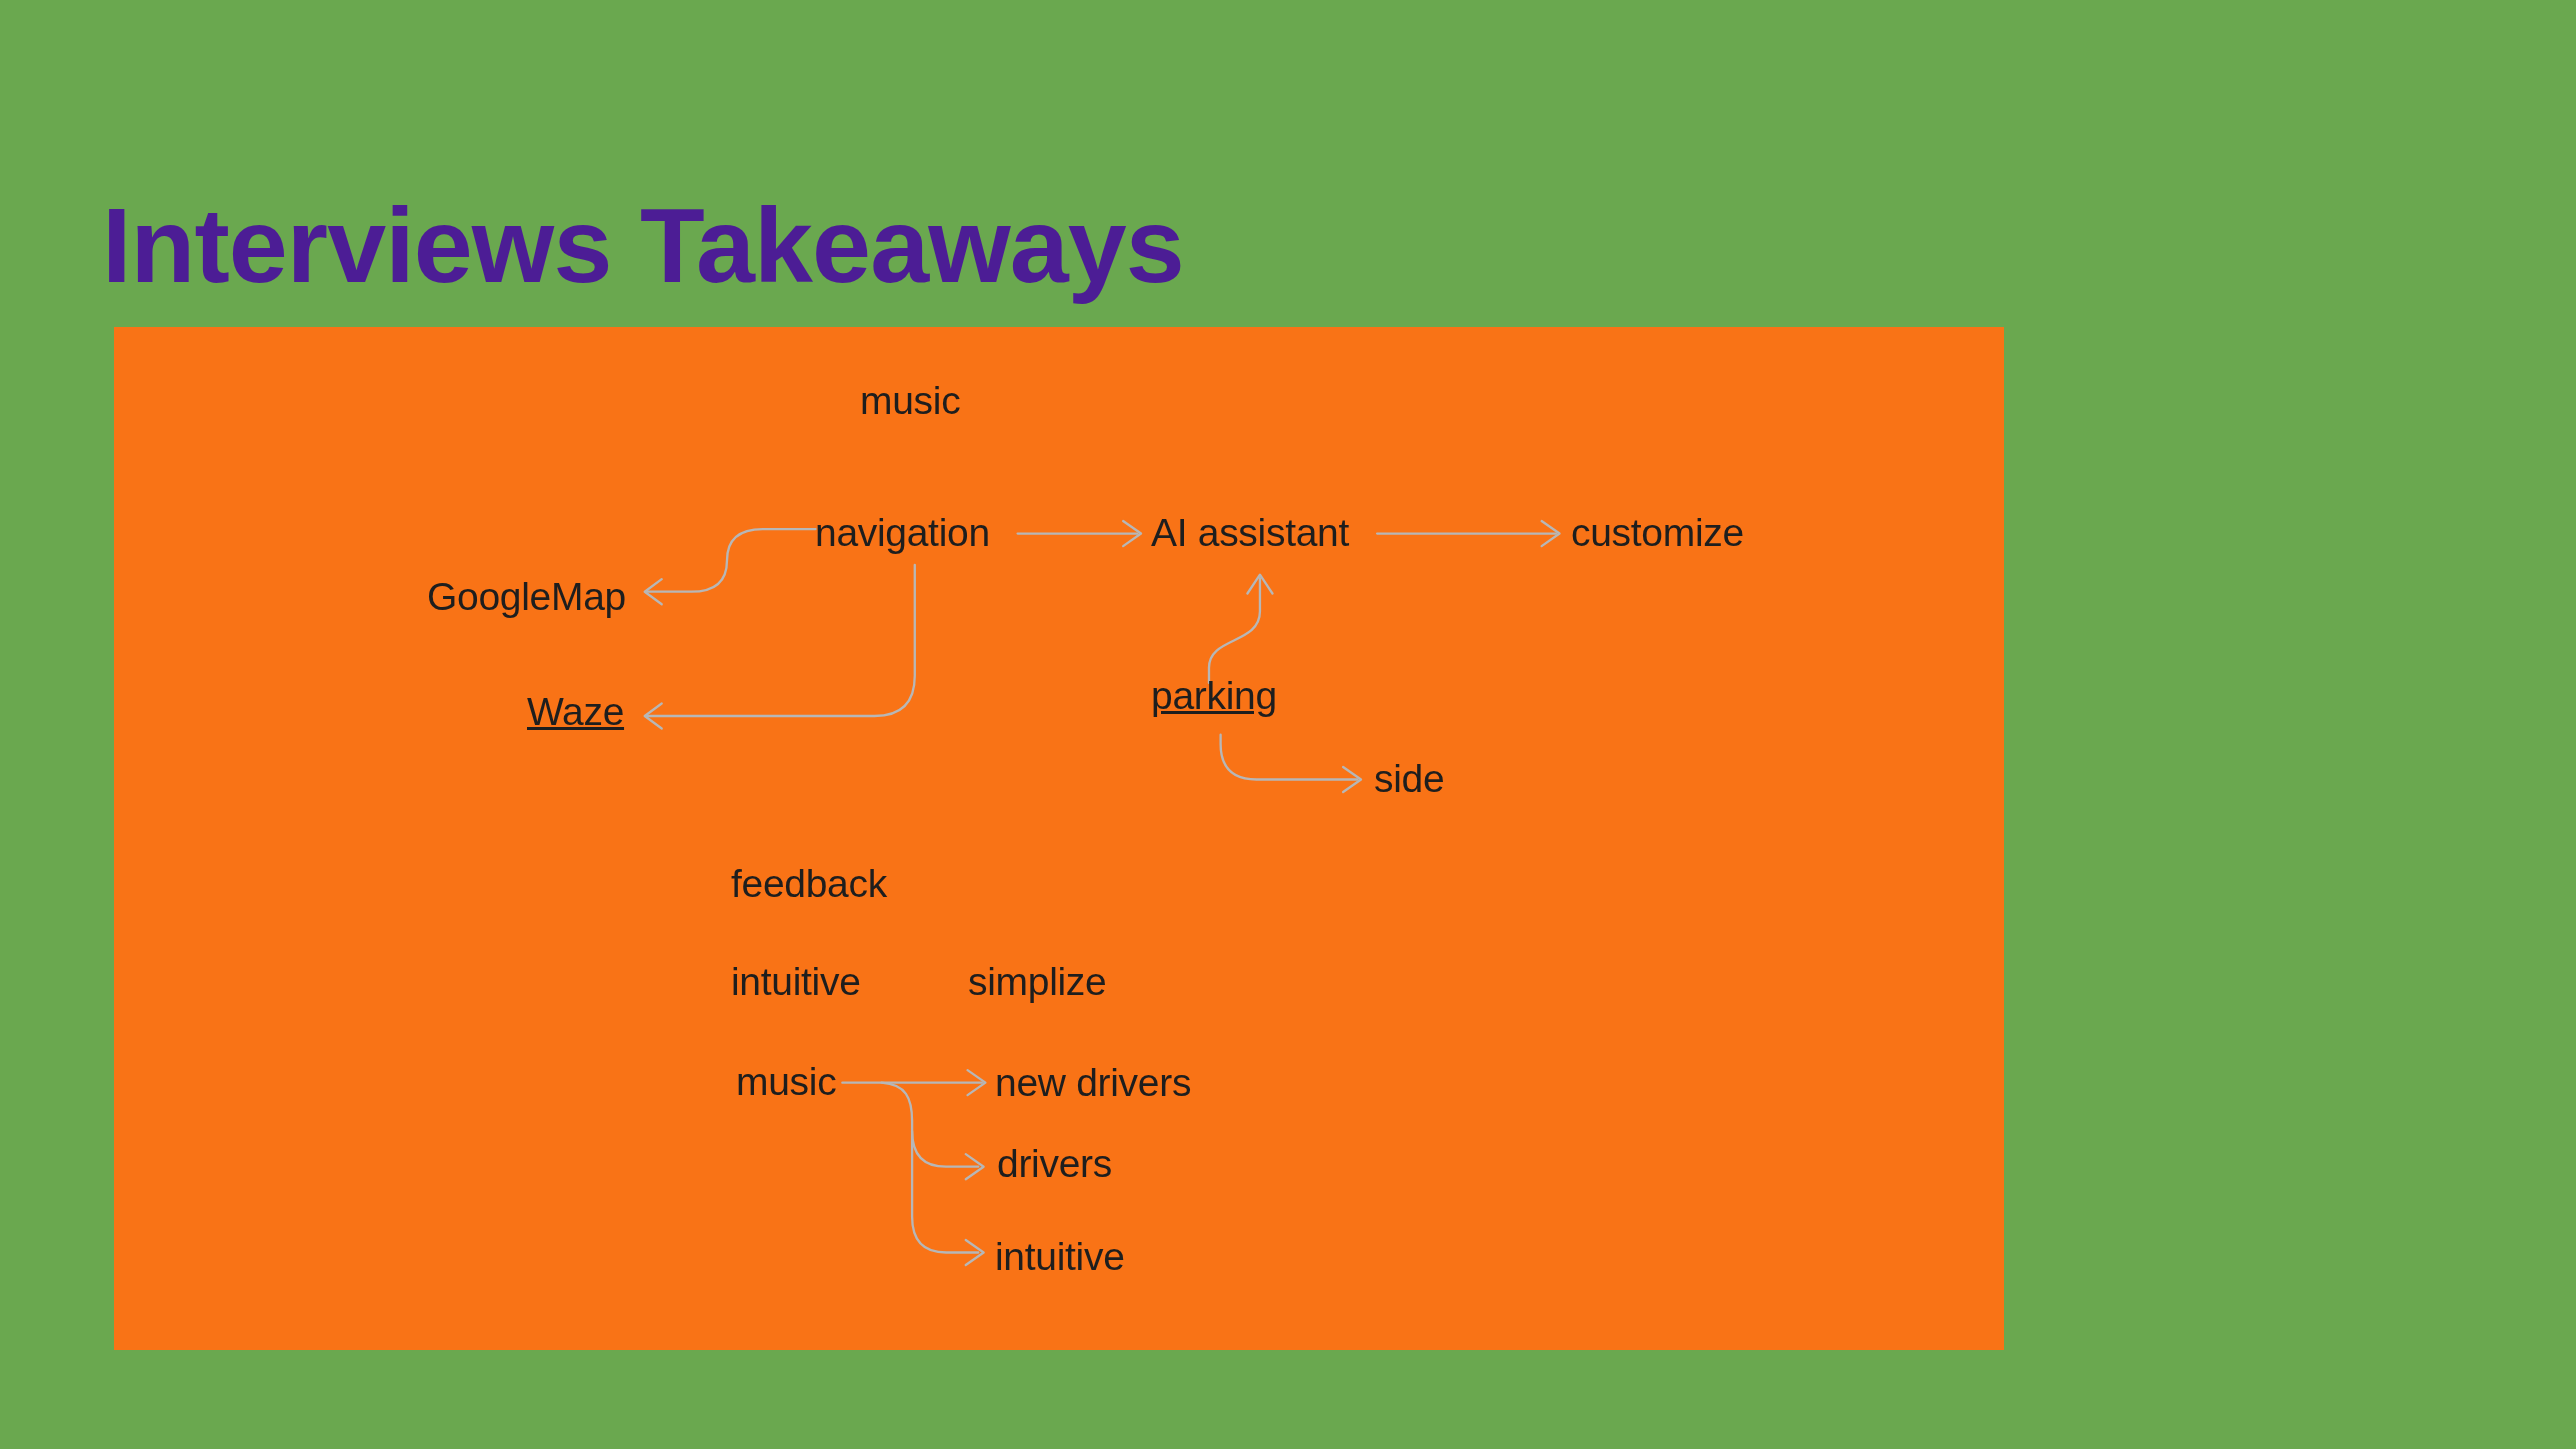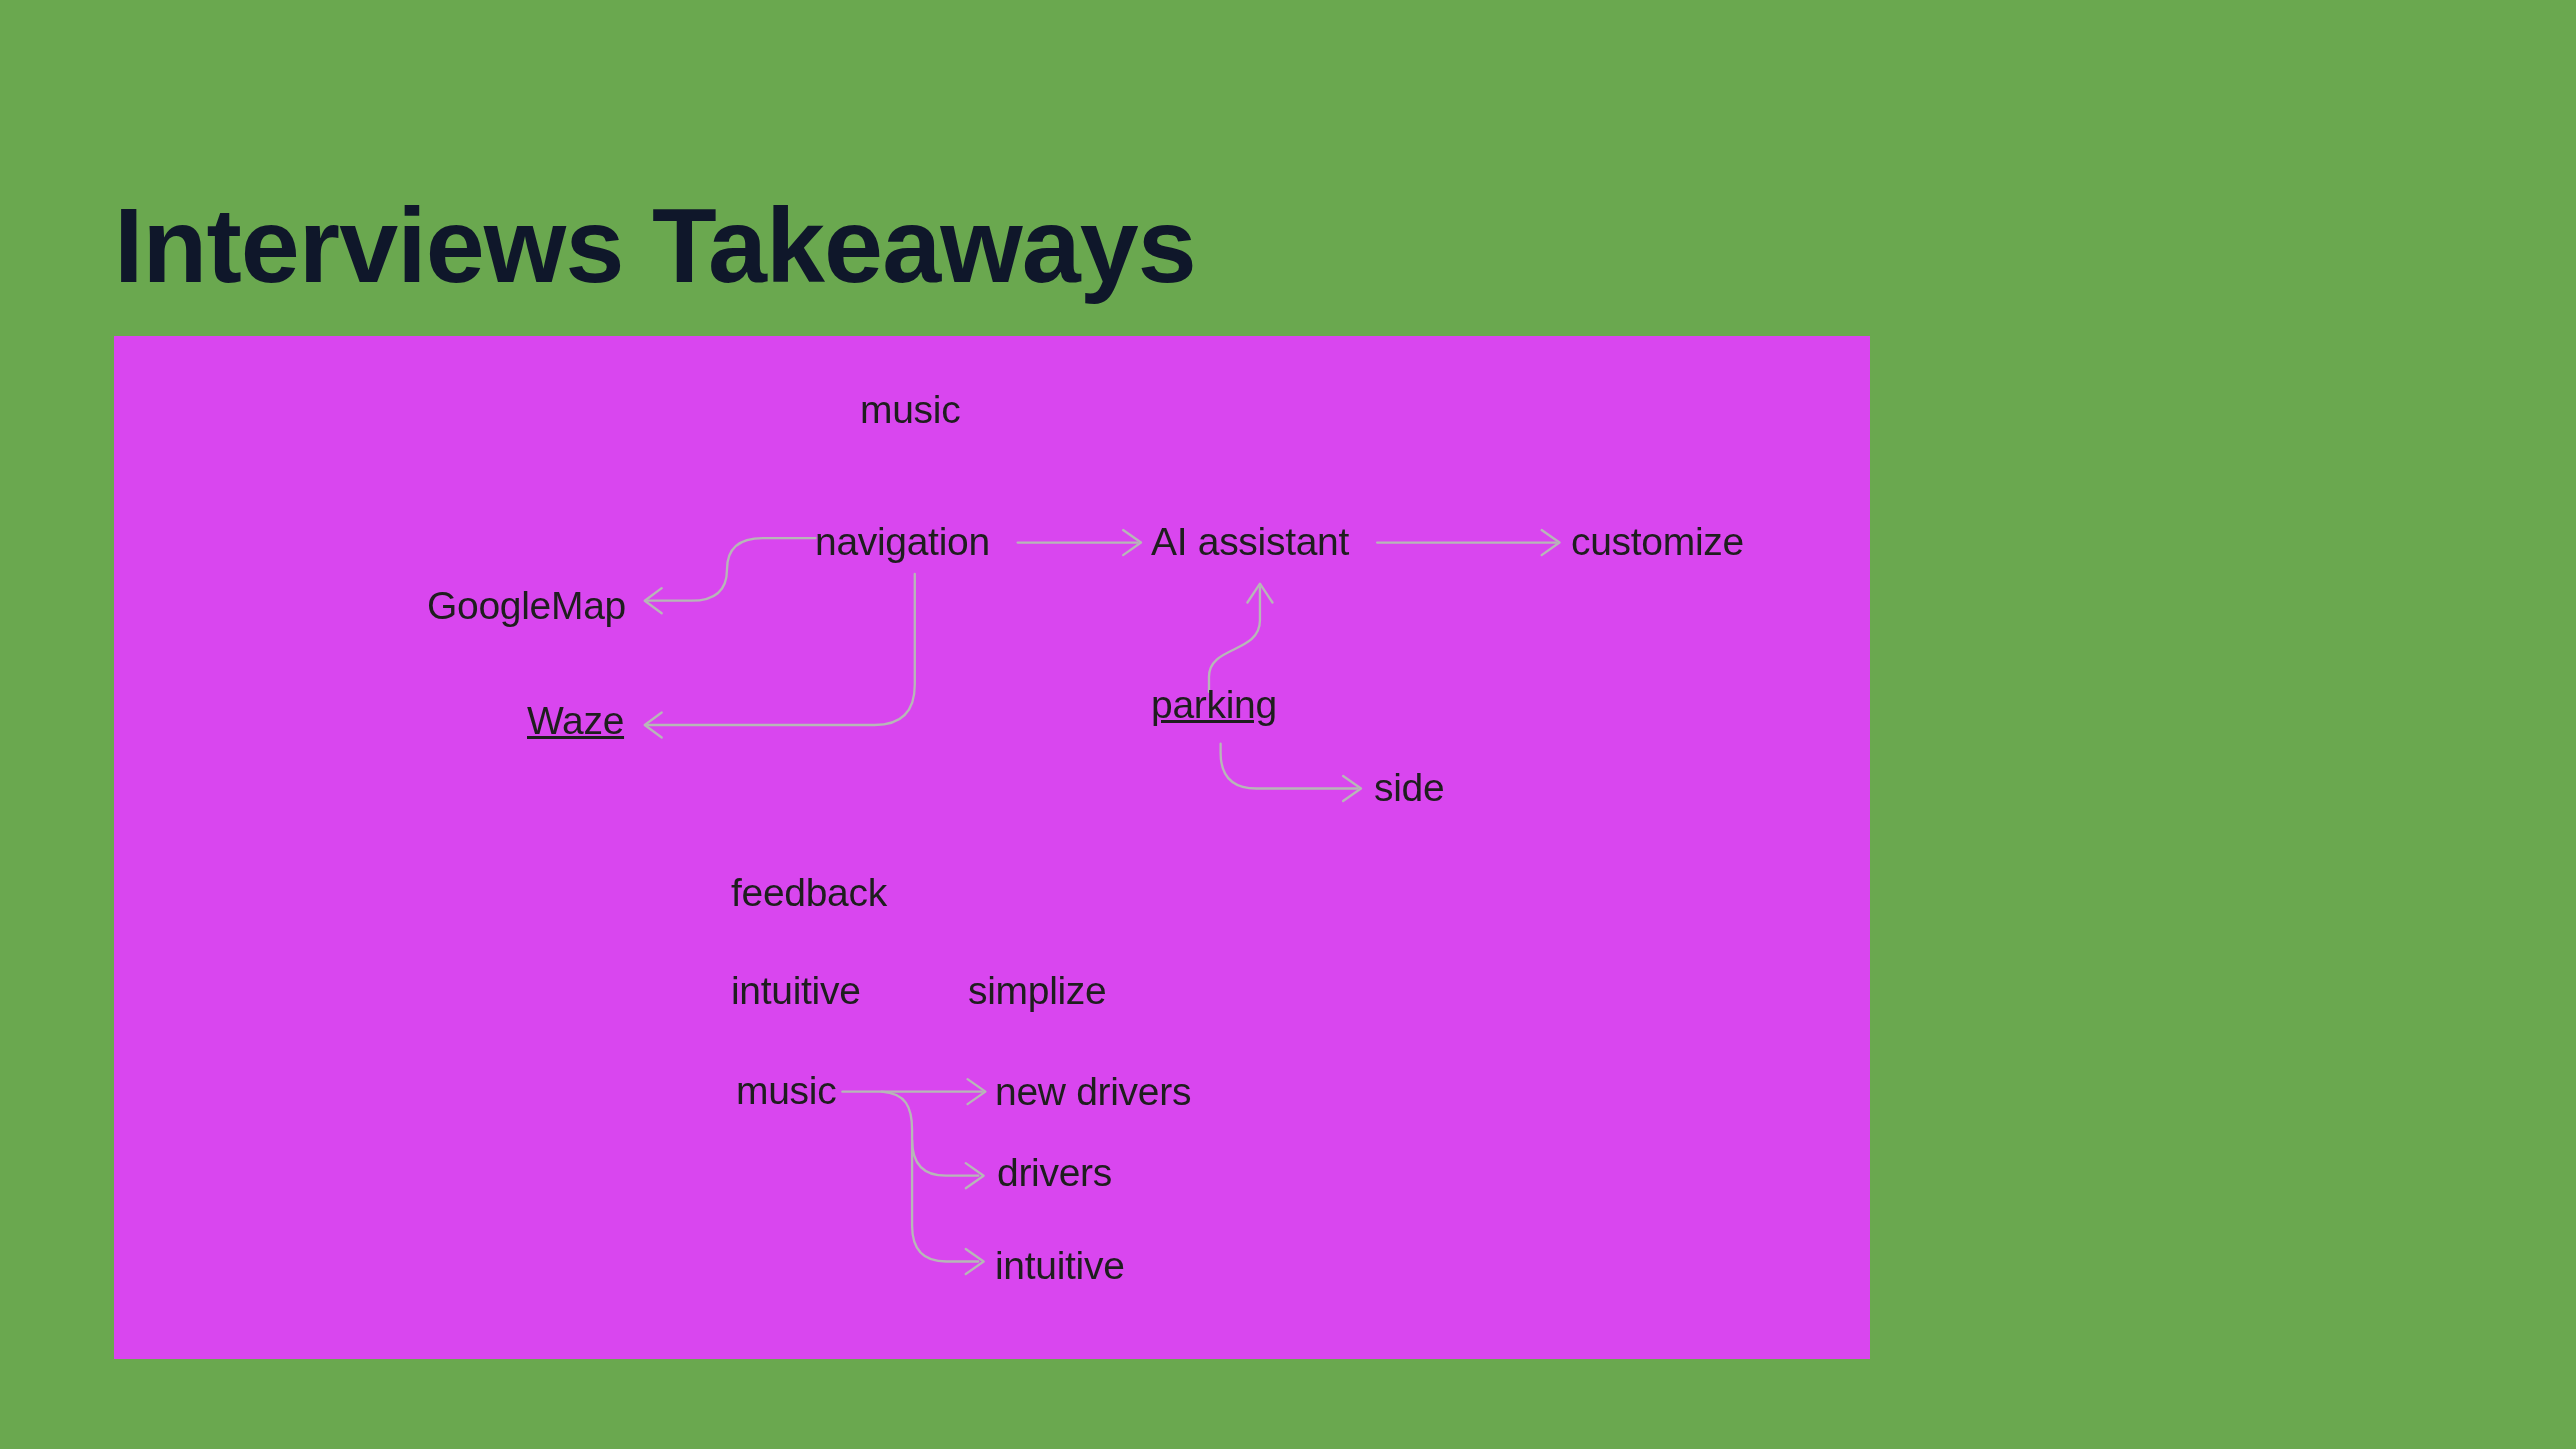--- a/index.html
+++ b/index.html
@@ -9,35 +9,35 @@
   body {
     width: 2576px;
     height: 1449px;
     position: relative;
     background: #6aa84f;
     font-family: "Liberation Sans", sans-serif;
     overflow: hidden;
   }
   .slide-title {
     position: absolute;
-    left: 114px;
+    left: 102px;
     top: 114px;
     font-size: 106px;
     font-weight: 700;
     letter-spacing: -0.9px;
-    color: #0f172a;
+    color: #4c1d95;
     white-space: nowrap;
   }
   .panel {
     position: absolute;
     left: 114px;
-    top: 336px;
-    width: 1756px;
+    top: 327px;
+    width: 1890px;
     height: 1023px;
-    background: #d946ef;
+    background: #f97316;
   }
   .edges {
     position: absolute;
     left: 0;
     top: 0;
     width: 1750px;
     height: 1023px;
   }
   .edges path {
     fill: none;

